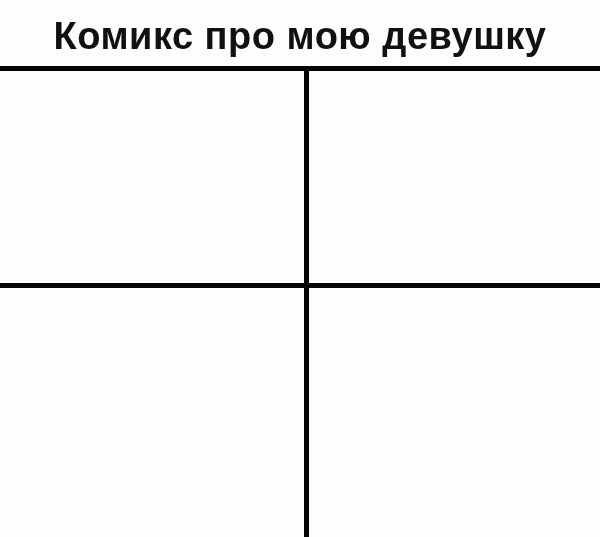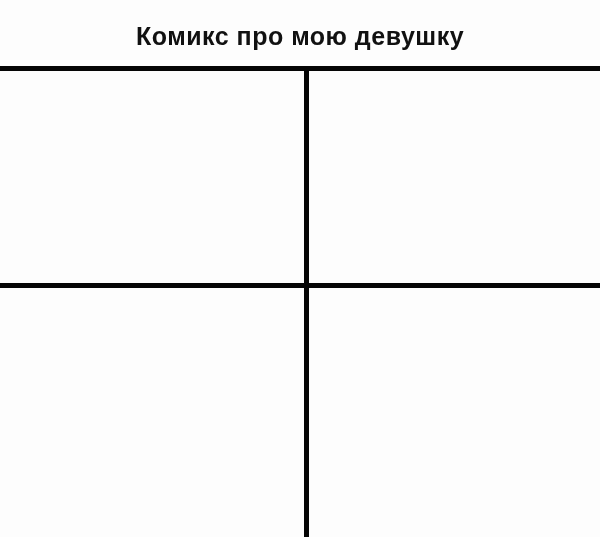--- a/index.html
+++ b/index.html
@@ -20,21 +20,21 @@
   }
   .title {
     position: absolute;
     top: 10px;
     left: 0;
     width: 600px;
     height: 52px;
     display: flex;
     align-items: center;
     justify-content: center;
-    font-size: 25px;
+    font-size: 38px;
     font-weight: bold;
     letter-spacing: 0.5px;
     color: #111111;
     white-space: nowrap;
   }
   .grid {
     position: absolute;
     top: 66px;
     left: 0;
     width: 600px;

